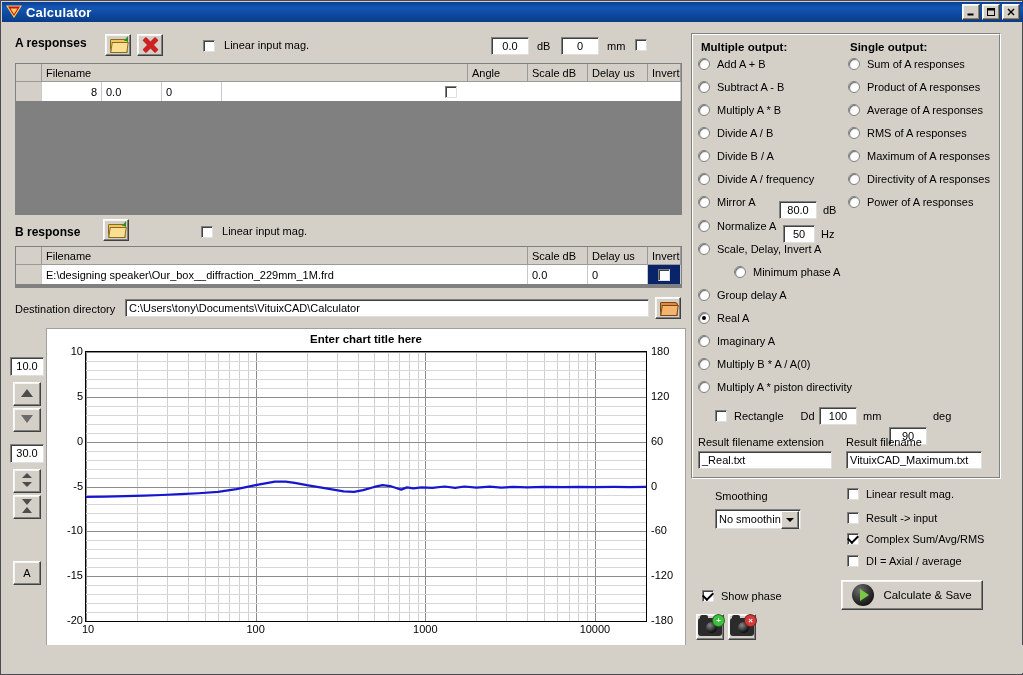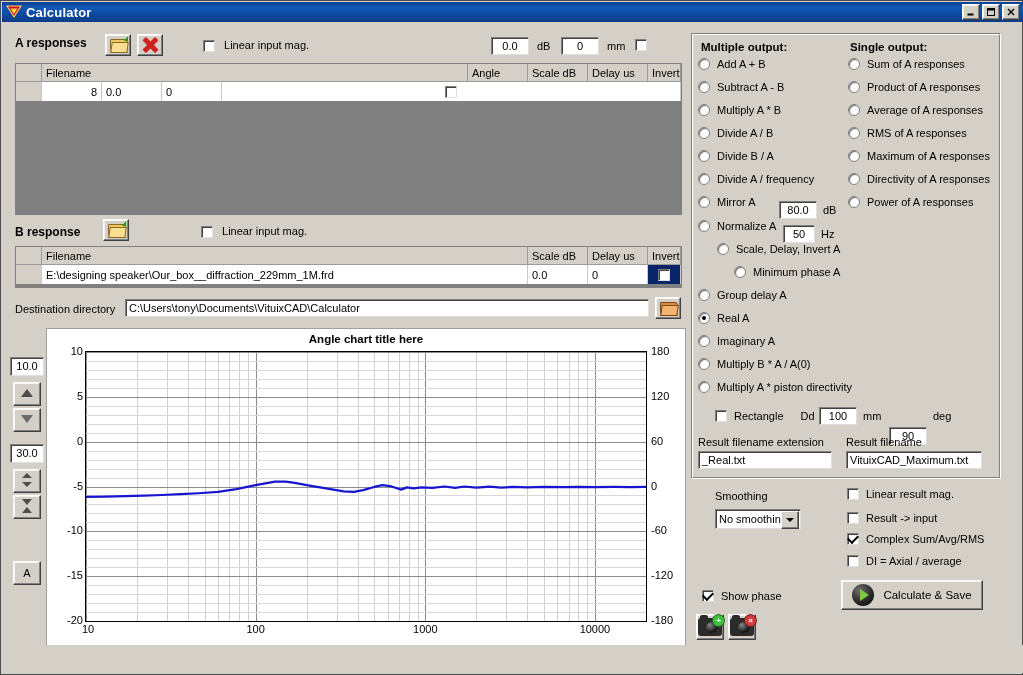--- a/index.html
+++ b/index.html
@@ -287,21 +287,21 @@
         <polygon points="3,1 13,1 8,7" fill="#4d4d4d"></polygon>
           <polygon points="3,15 13,15 8,9" fill="#4d4d4d"></polygon>
       </svg>
     </span>
   </div>
   <div class="btn vbtn" style="left:12px;top:560px;">
     <span class="lbl">A</span>
   </div>
 
   <div id="chartbox">
-    <div id="charttitle">Angle chart title here</div>
+    <div id="charttitle">Enter chart title here</div>
     <div id="plot">
       <svg id="plotsvg" width="560" height="269" viewBox="0 0 560 269" style="display:block">
           <line x1="0.5" y1="0" x2="0.5" y2="269" stroke="#8c8c8c" stroke-width="1" shape-rendering="crispEdges"></line>
           <line x1="51.5" y1="0" x2="51.5" y2="269" stroke="#d0d0d0" stroke-width="1" shape-rendering="crispEdges"></line>
           <line x1="81.5" y1="0" x2="81.5" y2="269" stroke="#d0d0d0" stroke-width="1" shape-rendering="crispEdges"></line>
           <line x1="102.5" y1="0" x2="102.5" y2="269" stroke="#d0d0d0" stroke-width="1" shape-rendering="crispEdges"></line>
           <line x1="119.5" y1="0" x2="119.5" y2="269" stroke="#d0d0d0" stroke-width="1" shape-rendering="crispEdges"></line>
           <line x1="132.5" y1="0" x2="132.5" y2="269" stroke="#d0d0d0" stroke-width="1" shape-rendering="crispEdges"></line>
           <line x1="143.5" y1="0" x2="143.5" y2="269" stroke="#d0d0d0" stroke-width="1" shape-rendering="crispEdges"></line>
           <line x1="153.5" y1="0" x2="153.5" y2="269" stroke="#d0d0d0" stroke-width="1" shape-rendering="crispEdges"></line>
@@ -415,21 +415,21 @@
         <span class="lbl">Divide A / frequency</span>
       </div>
       <div class="opt" style="left: 697px; top: 195px;">
         <span class="radio"></span>
         <span class="lbl">Mirror A</span>
       </div>
       <div class="opt" style="left: 697px; top: 219px;">
         <span class="radio"></span>
         <span class="lbl">Normalize A</span>
       </div>
-      <div class="opt" style="left: 716px; top: 242px;">
+      <div class="opt" style="left: 697px; top: 242px;">
         <span class="radio"></span>
         <span class="lbl">Scale, Delay, Invert A</span>
       </div>
       <div class="opt" style="left: 697px; top: 265px; padding-left: 36px;">
         <span class="radio"></span>
         <span class="lbl">Minimum phase A</span>
       </div>
       <div class="opt" style="left: 697px; top: 288px;">
         <span class="radio"></span>
         <span class="lbl">Group delay A</span>

